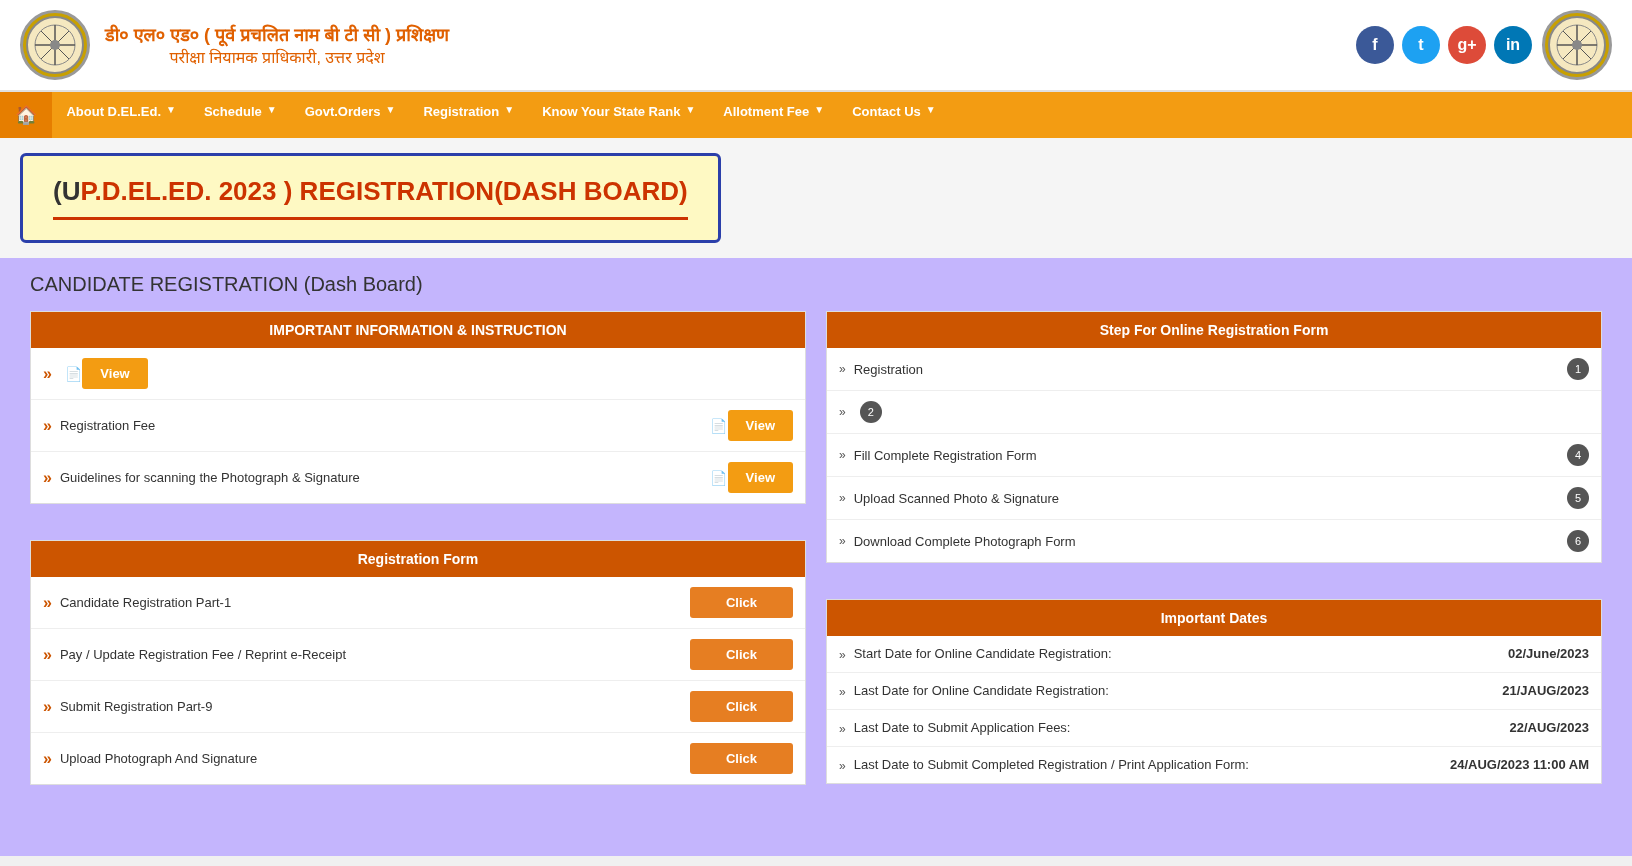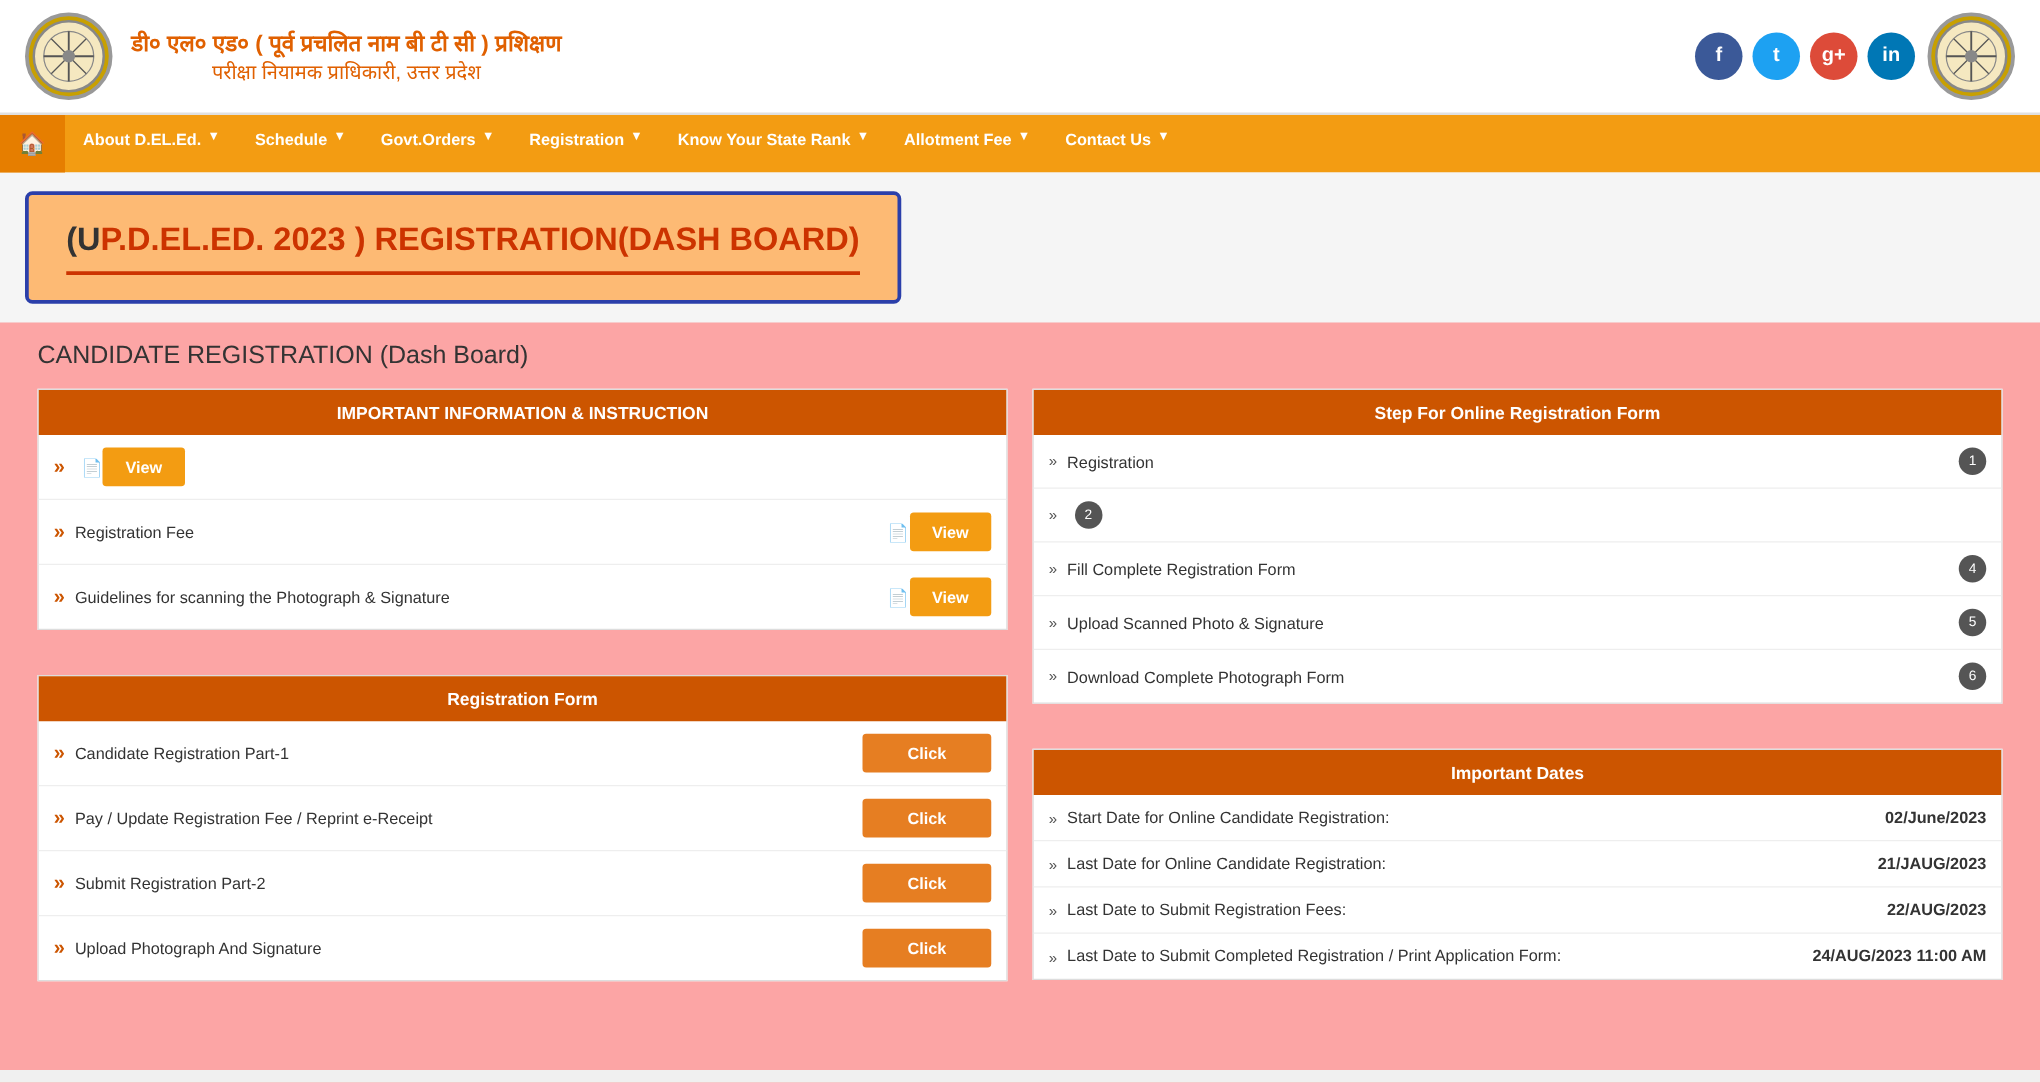--- a/index.html
+++ b/index.html
@@ -22,28 +22,28 @@
     .social-li { background: #0077b5; }
 
     
     .navbar { background: #f39c12; padding: 0; display: flex; align-items: stretch; }
     .navbar .home-btn { background: #e67e00; color: #fff; padding: 12px 15px; display: flex; align-items: center; font-size: 18px; cursor: pointer; }
     .nav-item { color: #fff; padding: 12px 14px; cursor: pointer; display: flex; align-items: flex-start; gap: 5px; font-size: 13px; font-weight: bold; white-space: nowrap; position: relative; }
     .nav-arrow { font-size: 10px; }
 
     
     .page-title-section { background: #f5f5f5; padding: 15px 20px; }
-    .page-title-box { border: 3px solid #2b3faa; border-radius: 6px; background: #fdba74; padding: 20px 30px; display: inline-block; max-width: 900px; }
+    .page-title-box { border: 3px solid #2b3faa; border-radius: 6px; background: #fef9c3; padding: 20px 30px; display: inline-block; max-width: 900px; }
     .page-title-box h1 { font-size: 26px; color: #333; font-weight: bold; }
     .page-title-box h1 span.u-letter { color: #333; }
     .page-title-box h1 span.colored { color: #cc3300; }
     .page-title-underline { border: none; border-top: 3px solid #cc3300; margin-top: 10px; width: 100%; }
 
     
-    .main-content { padding: 15px 30px; background: #fca5a5; }
+    .main-content { padding: 15px 30px; background: #c4b5fd; }
     .dashboard-title { font-size: 20px; color: #333; margin-bottom: 15px; font-weight: normal; }
 
     
     .two-col { display: flex; gap: 20px; margin-bottom: 20px; }
     .col-left { flex: 1; }
     .col-right { flex: 1; }
 
     
     .panel { background: #fff; border: 1px solid #ddd; margin-bottom: 36px; }
     .panel-header { background: #cc5500; color: #fff; padding: 10px 15px; font-weight: bold; font-size: 14px; text-align: center; }
@@ -193,21 +193,21 @@
             <span class="info-text">Candidate Registration Part-1</span>
             <button class="click-btn">Click</button>
           </div>
           <div class="info-row">
             <span class="info-arrow">»</span>
             <span class="info-text">Pay / Update Registration Fee / Reprint e-Receipt</span>
             <button class="click-btn">Click</button>
           </div>
           <div class="info-row">
             <span class="info-arrow">»</span>
-            <span class="info-text">Submit Registration Part-2</span>
+            <span class="info-text">Submit Registration Part-9</span>
             <button class="click-btn">Click</button>
           </div>
           <div class="info-row">
             <span class="info-arrow">»</span>
             <span class="info-text">Upload Photograph And Signature</span>
             <button class="click-btn">Click</button>
           </div>
         </div>
       </div>
 
@@ -253,21 +253,21 @@
             <span class="date-label">Start Date for Online Candidate Registration:</span>
             <span class="date-value">02/June/2023</span>
           </div>
           <div class="date-row">
             <span class="date-arrow">»</span>
             <span class="date-label">Last Date for Online Candidate Registration:</span>
             <span class="date-value">21/JAUG/2023</span>
           </div>
           <div class="date-row">
             <span class="date-arrow">»</span>
-            <span class="date-label">Last Date to Submit Registration Fees:</span>
+            <span class="date-label">Last Date to Submit Application Fees:</span>
             <span class="date-value">22/AUG/2023</span>
           </div>
           <div class="date-row">
             <span class="date-arrow">»</span>
             <span class="date-label">Last Date to Submit Completed Registration / Print Application Form:</span>
             <span class="date-value">24/AUG/2023 11:00 AM</span>
           </div>
         </div>
       </div>
 

